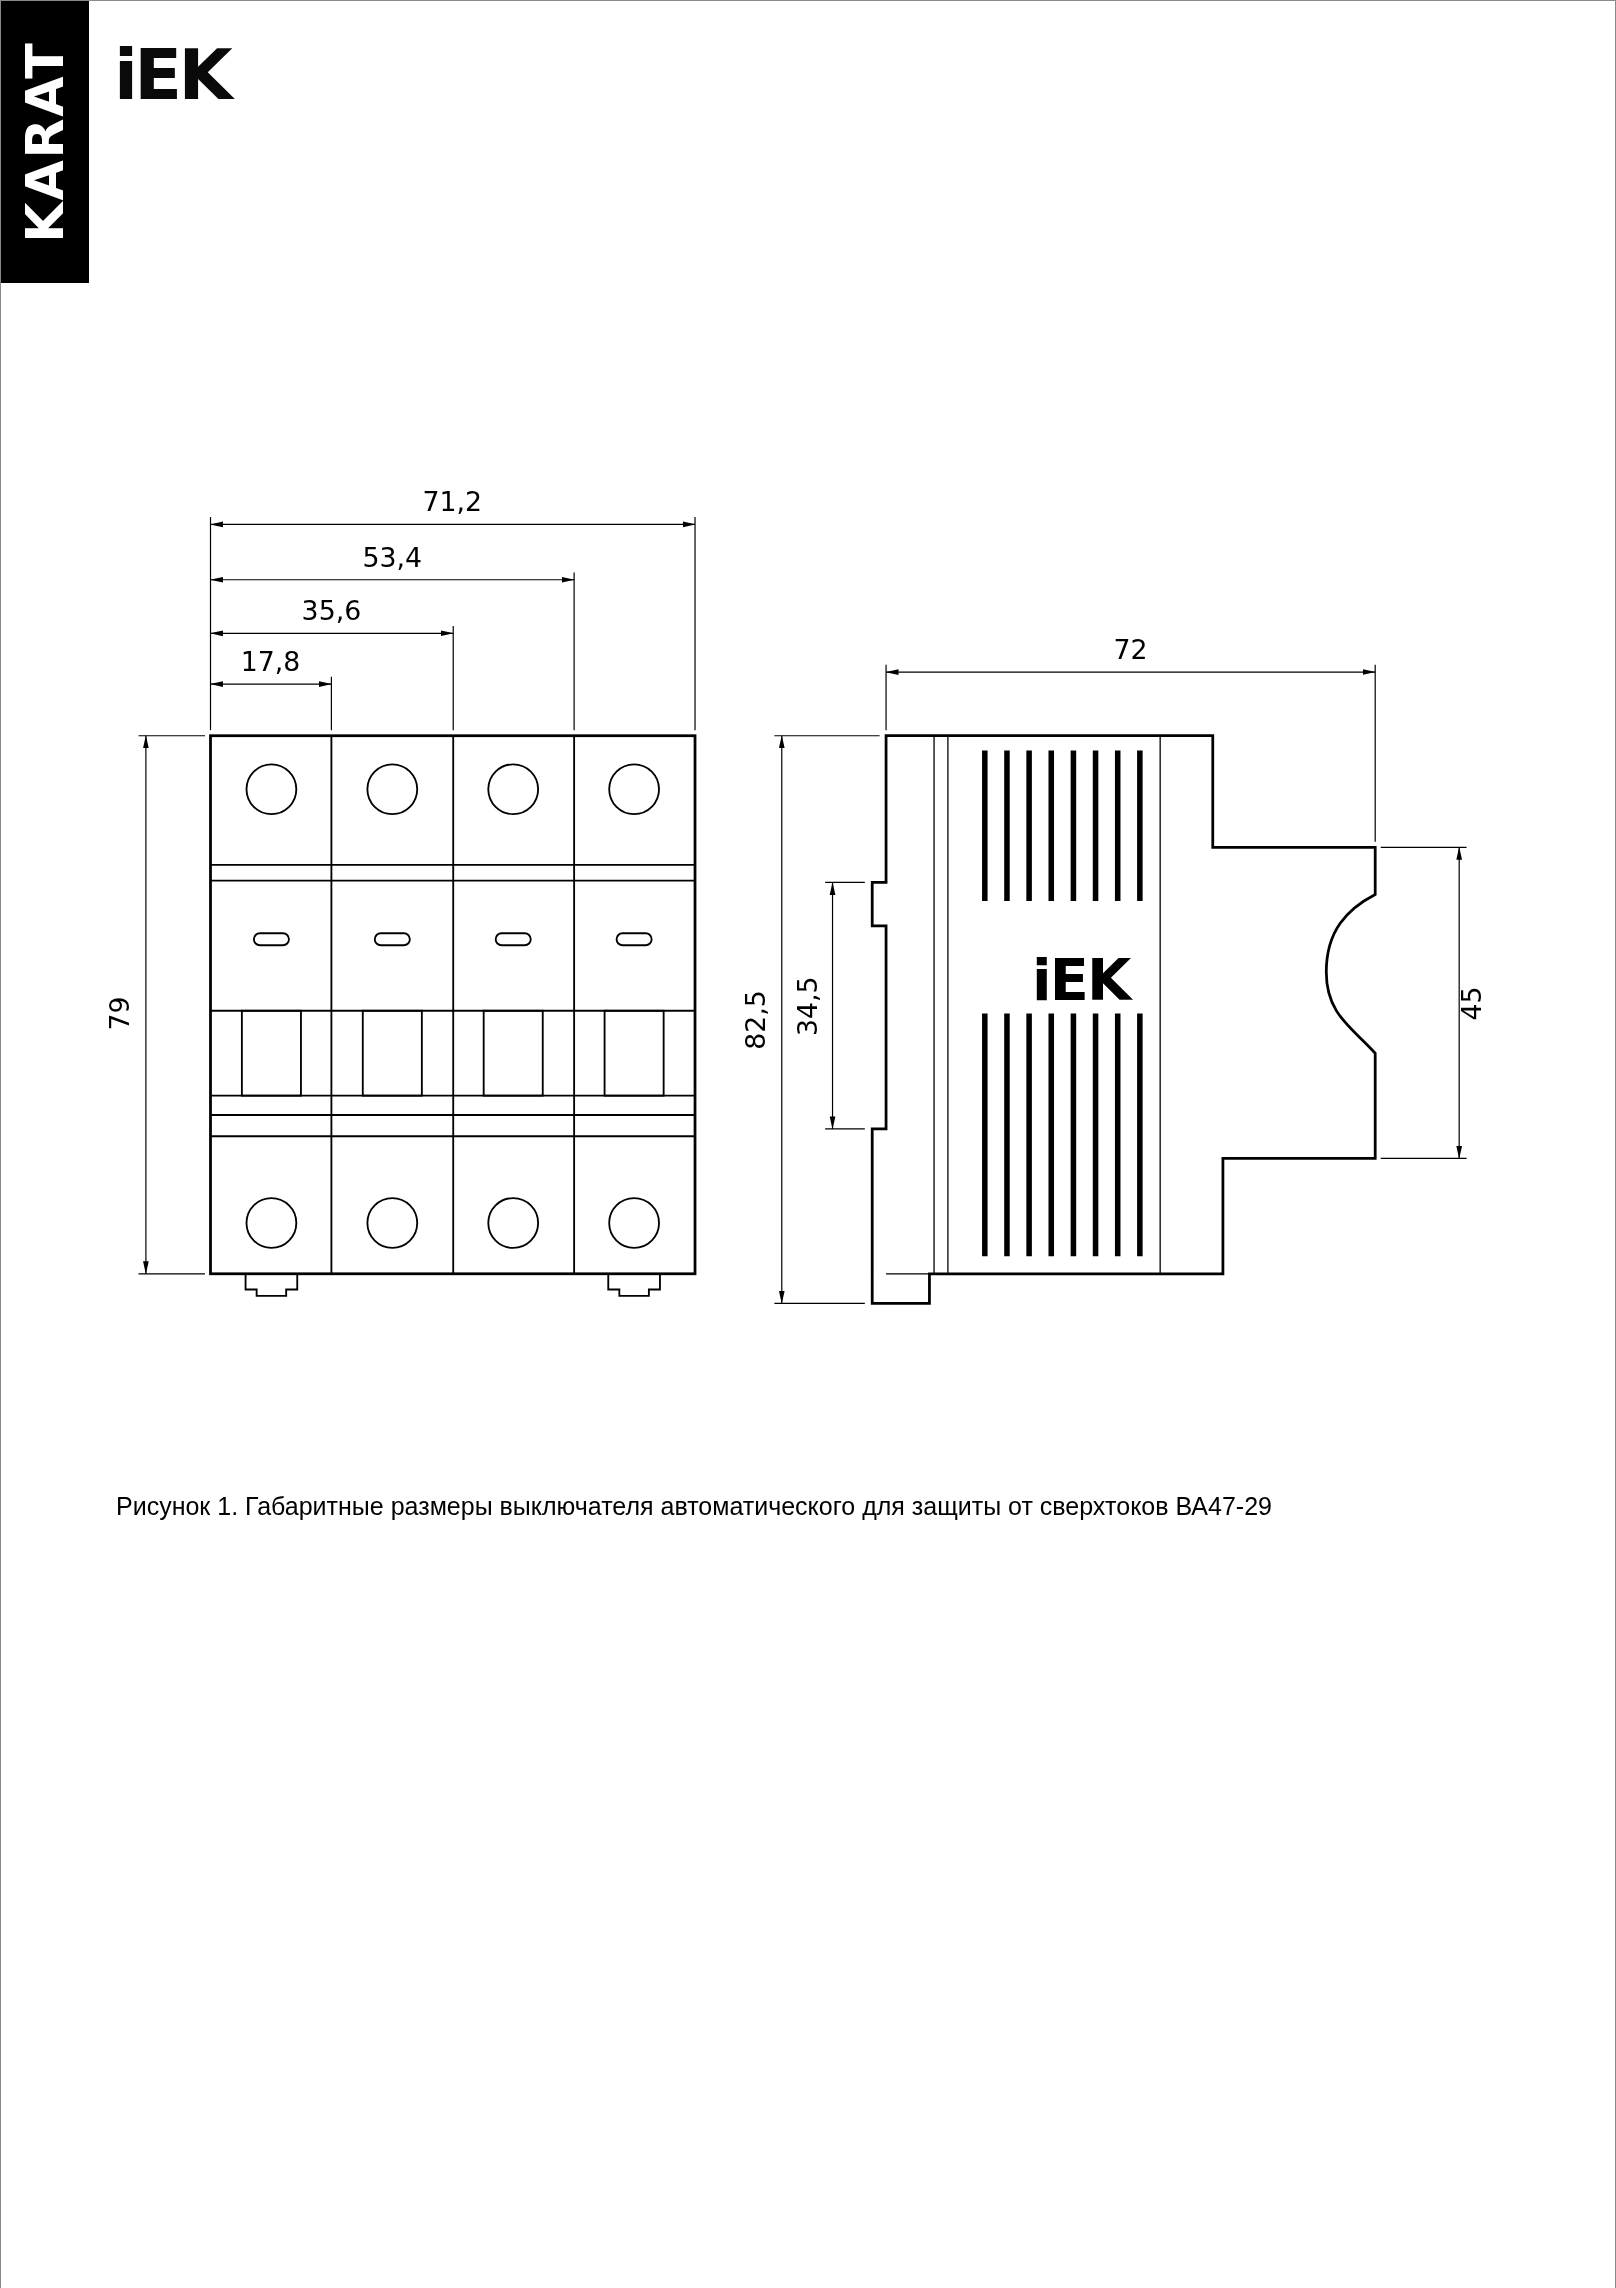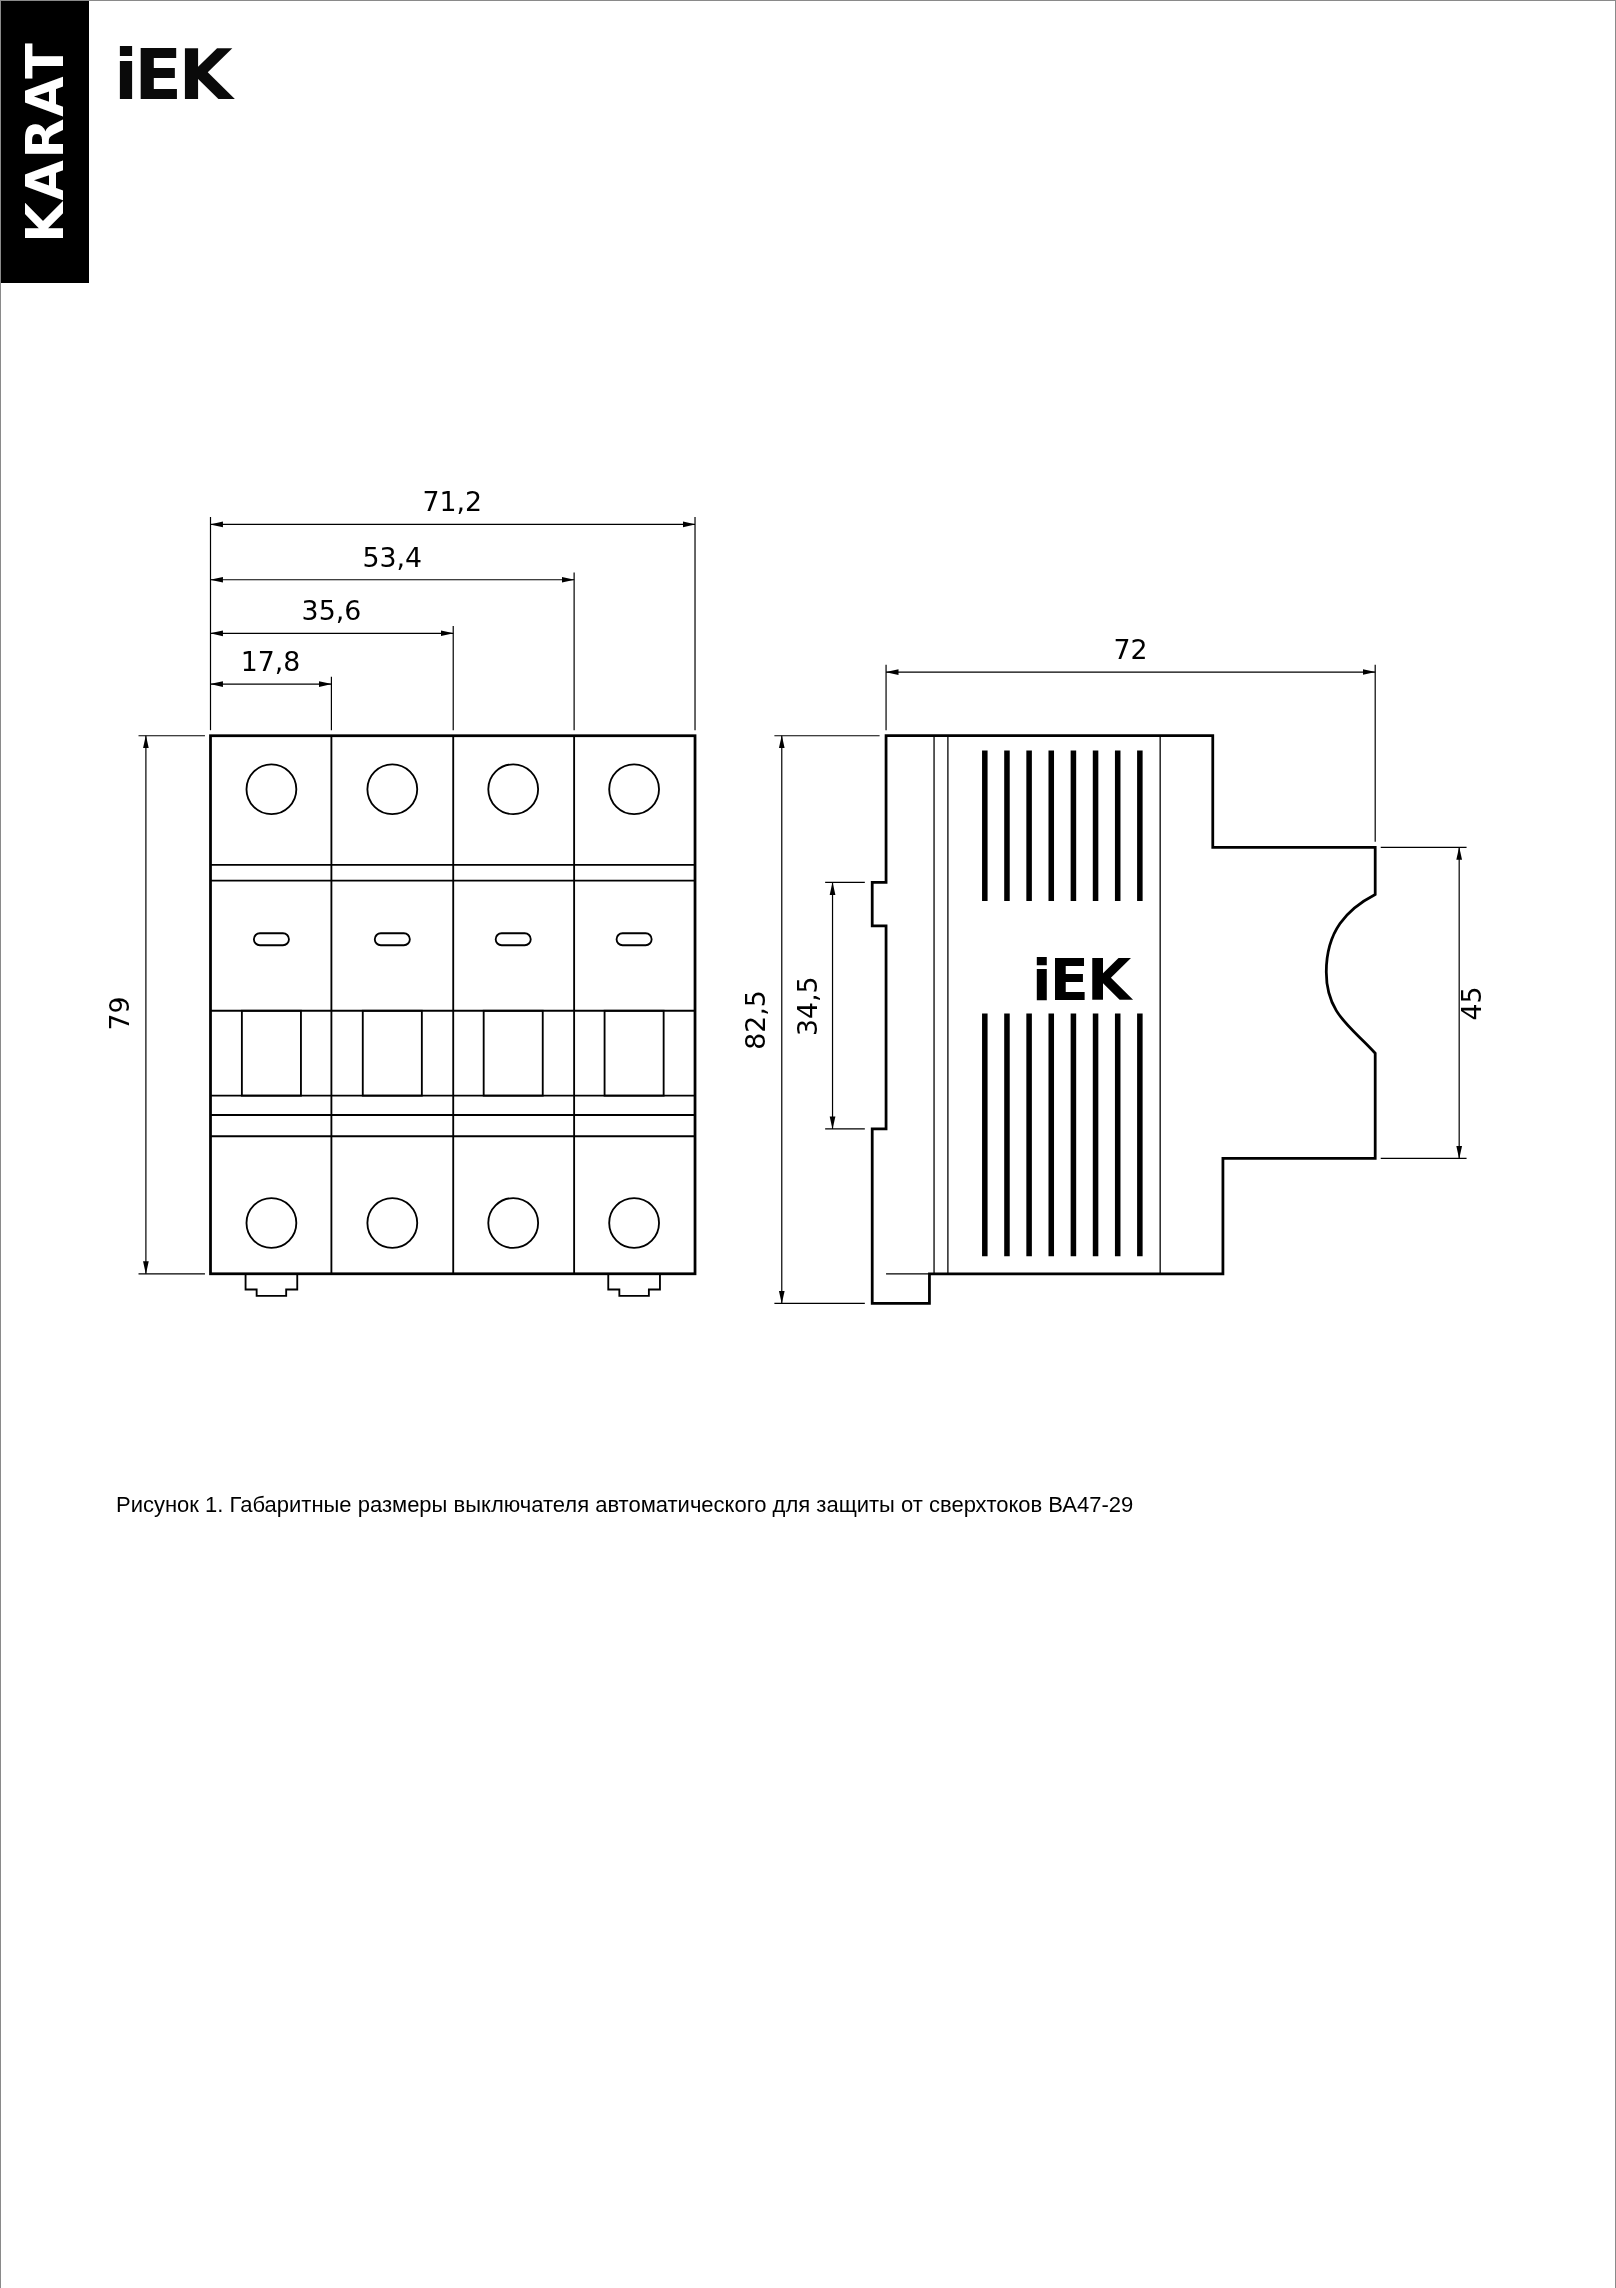--- a/index.html
+++ b/index.html
@@ -63,21 +63,21 @@
     font-weight: bold;
     font-size: 62px;
     letter-spacing: -2px;
     fill: #000;
     text-anchor: middle;
   }
   .caption {
     position: absolute;
     left: 115px; top: 1491px;
     margin: 0;
-    font-size: 22px;
+    font-size: 25px;
     color: #000;
   }
 </style>
 </head>
 <body>
 
 <div class="page">
 
   <div class="karat-banner">
     <span class="karat-text">KARAT</span>

